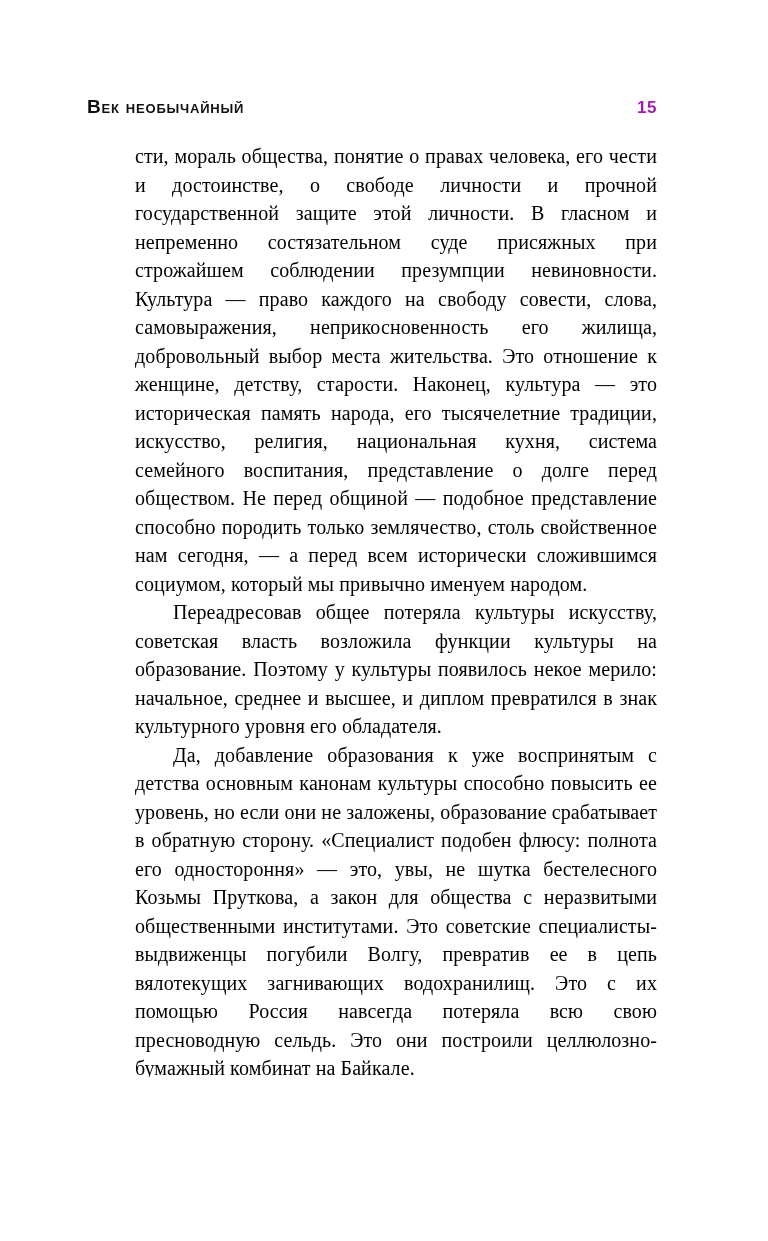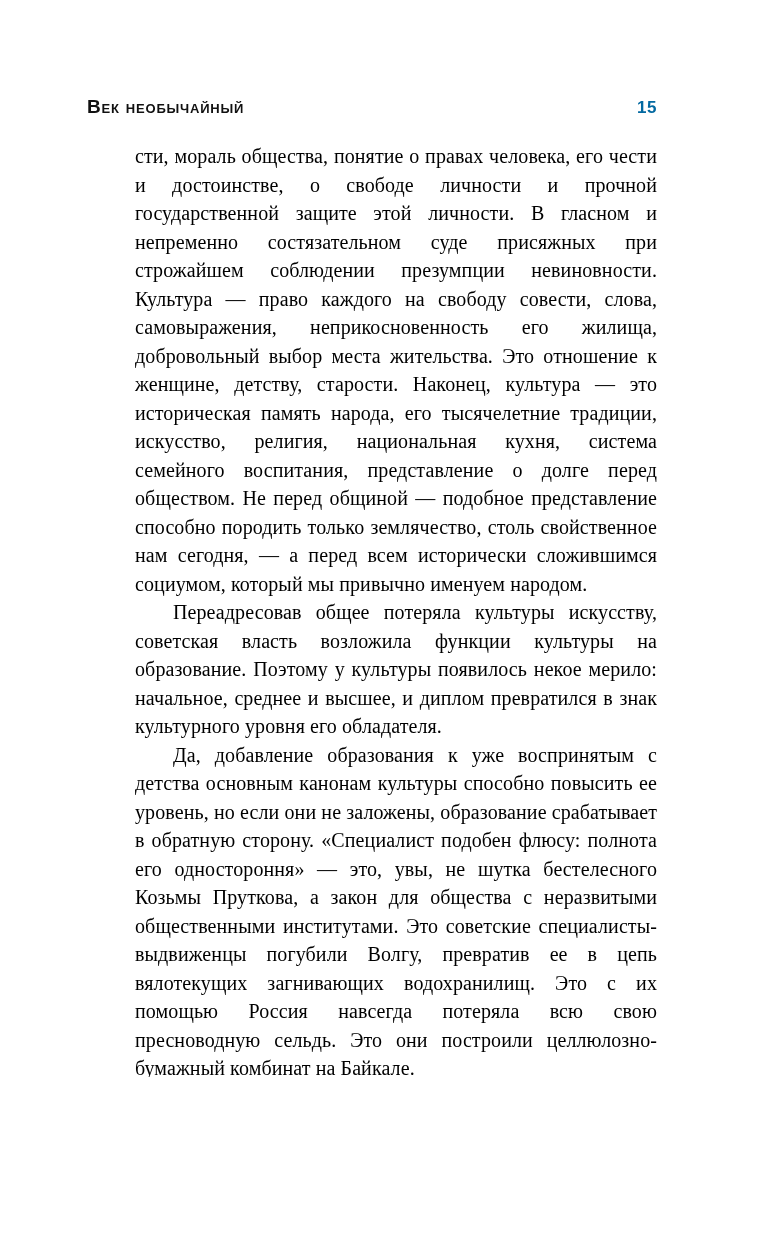--- a/index.html
+++ b/index.html
@@ -35,21 +35,21 @@
     text-transform: lowercase;
     font-size: 19px;
     letter-spacing: 0.8px;
     color: #111111;
   }
   .running-title::first-letter {
     text-transform: uppercase;
   }
   .page-number {
     font-size: 17px;
-    color: #0369a1;
+    color: #a21caf;
     letter-spacing: 0.5px;
   }
   .page-body {
     font-family: "Liberation Serif", serif;
     font-size: 20px;
     line-height: 28.5px;
     text-align: justify;
     color: #000000;
     letter-spacing: 0.1px;
     margin-left: 48px;

